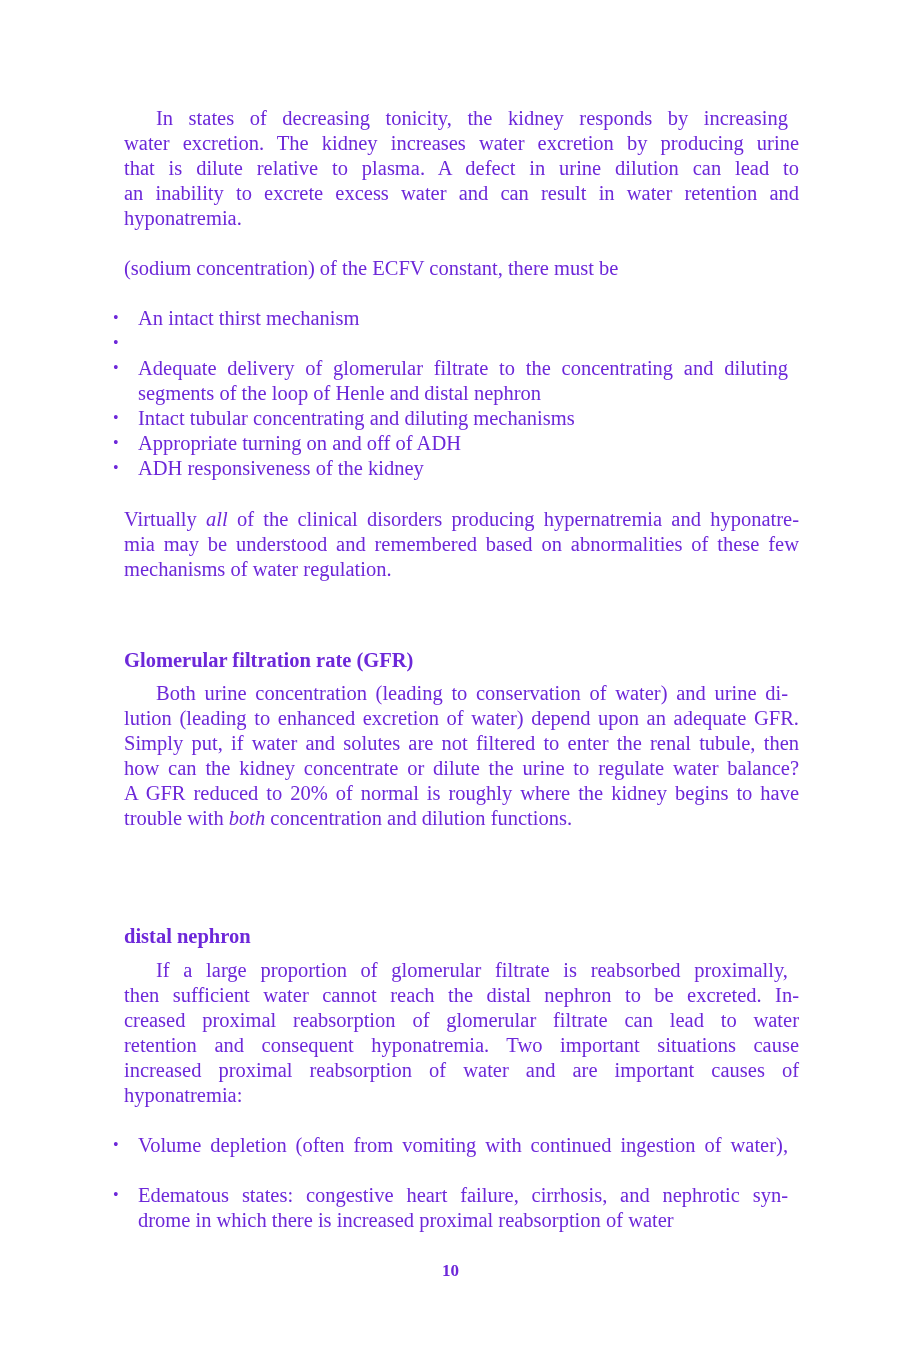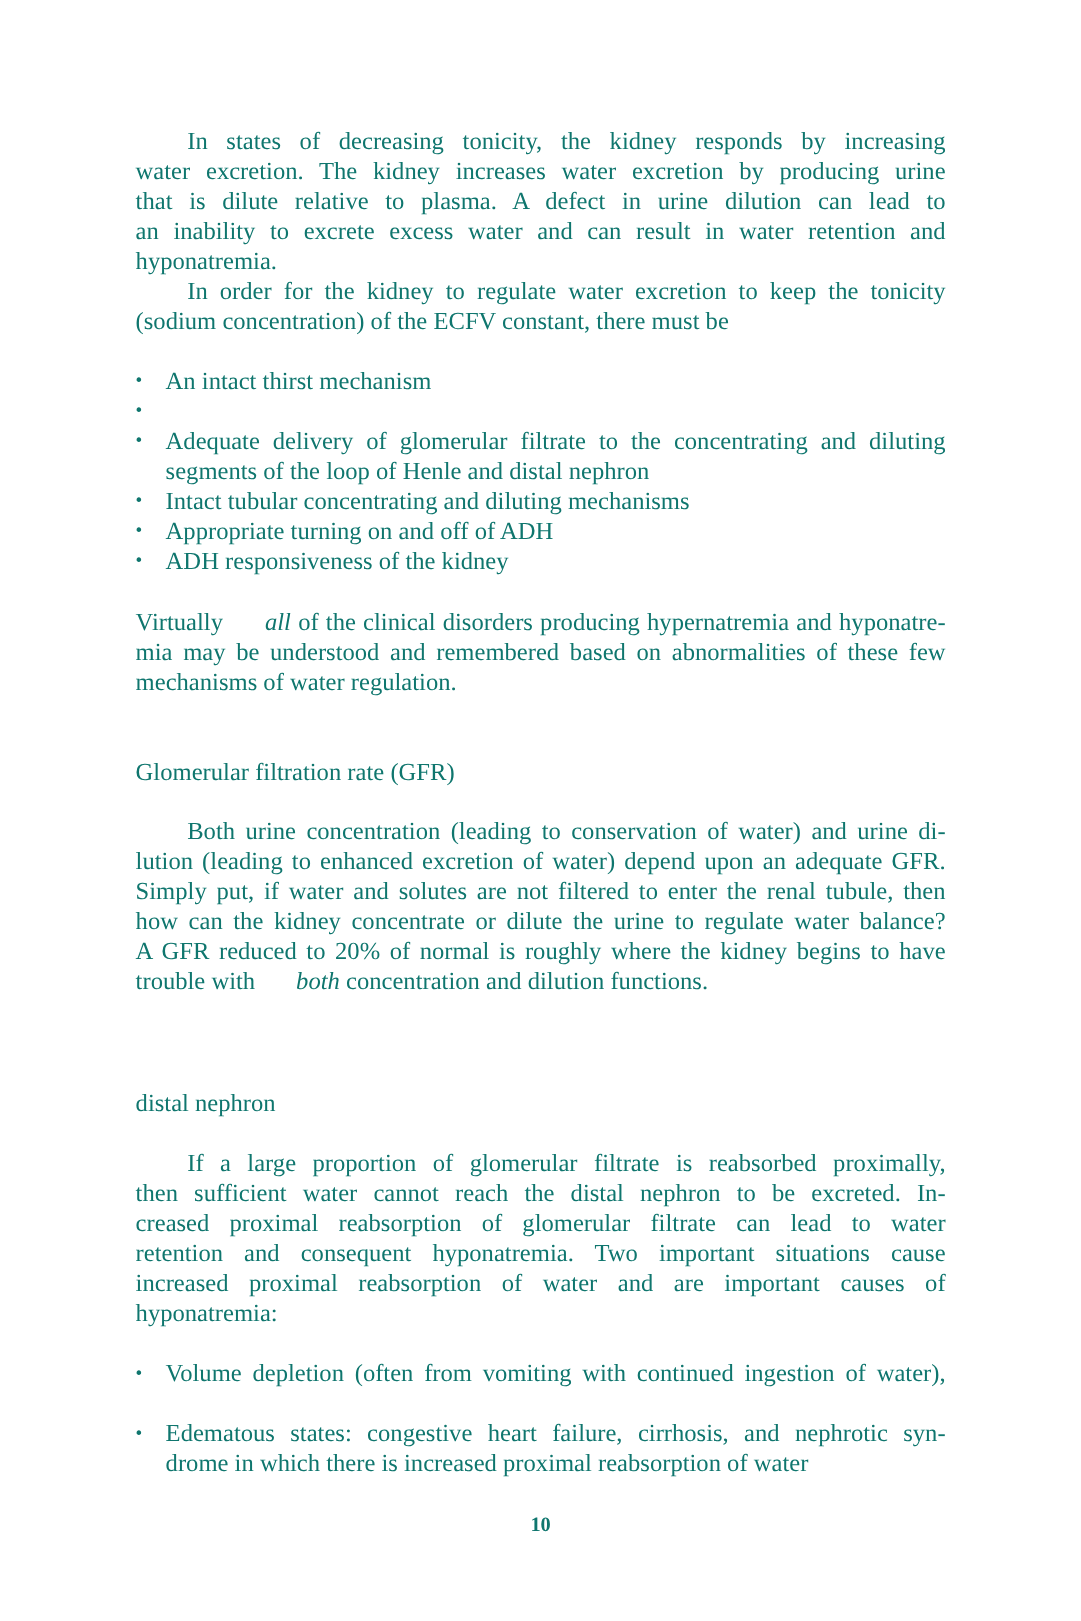--- a/index.html
+++ b/index.html
@@ -1,42 +1,41 @@
 <!DOCTYPE html>
 <html><head>
 <meta charset="utf-8">
 <style>
   html, body { margin: 0; padding: 0; background: #ffffff; }
   body { width: 901px; height: 1351px; position: relative; overflow: hidden; }
   .page {
     position: absolute; left: 0; top: 0; width: 901px; height: 1351px;
     font-family: "Liberation Serif", "DejaVu Serif", serif;
-    color: #0f766e; font-size: 20.5px;
+    color: #6d28d9; font-size: 20.5px;
   }
-  .line { position: absolute; left: 113px; width: 675px; height: 25px; line-height: 25px; white-space: nowrap; }
+  .line { position: absolute; left: 124px; width: 675px; height: 25px; line-height: 25px; white-space: nowrap; }
   .just { text-align: justify; text-align-last: justify; }
   .ind { left: 156px; width: 632px; }
   .bul-text { left: 138px; width: 650px; }
   .bullet { position: absolute; left: 113px; width: 12px; height: 25px; line-height: 25px; font-size: 16px; }
-  .head { font-weight: normal; font-size: 20.5px; }
+  .head { font-weight: bold; font-size: 20.5px; margin-top: 16px; }
   .pnum { position: absolute; left: 0; width: 901px; text-align: center; top: 1258px; font-weight: bold; font-size: 17px; line-height: 25px; }
-  i { font-style: italic; margin-left: 29px; }
+  i { font-style: italic; }
 </style>
 </head>
 <body>
 
 <div class="page">
 
   <div class="line ind just" style="top:106px">In states of decreasing tonicity, the kidney responds by increasing</div>
   <div class="line just" style="top:131px">water excretion. The kidney increases water excretion by producing urine</div>
   <div class="line just" style="top:156px">that is dilute relative to plasma. A defect in urine dilution can lead to</div>
   <div class="line just" style="top:181px">an inability to excrete excess water and can result in water retention and</div>
   <div class="line" style="top:206px">hyponatremia.</div>
 
-  <div class="line ind just" style="top:231px">In order for the kidney to regulate water excretion to keep the tonicity</div>
   <div class="line" style="top:256px">(sodium concentration) of the ECFV constant, there must be</div>
 
   <div class="bullet" style="top:305px">•</div>
   <div class="line bul-text" style="top:306px">An intact thirst mechanism</div>
 
   <div class="bullet" style="top:330px">•</div>
 
   <div class="bullet" style="top:355px">•</div>
   <div class="line bul-text just" style="top:356px">Adequate delivery of glomerular filtrate to the concentrating and diluting</div>
   <div class="line bul-text" style="top:381px">segments of the loop of Henle and distal nephron</div>

